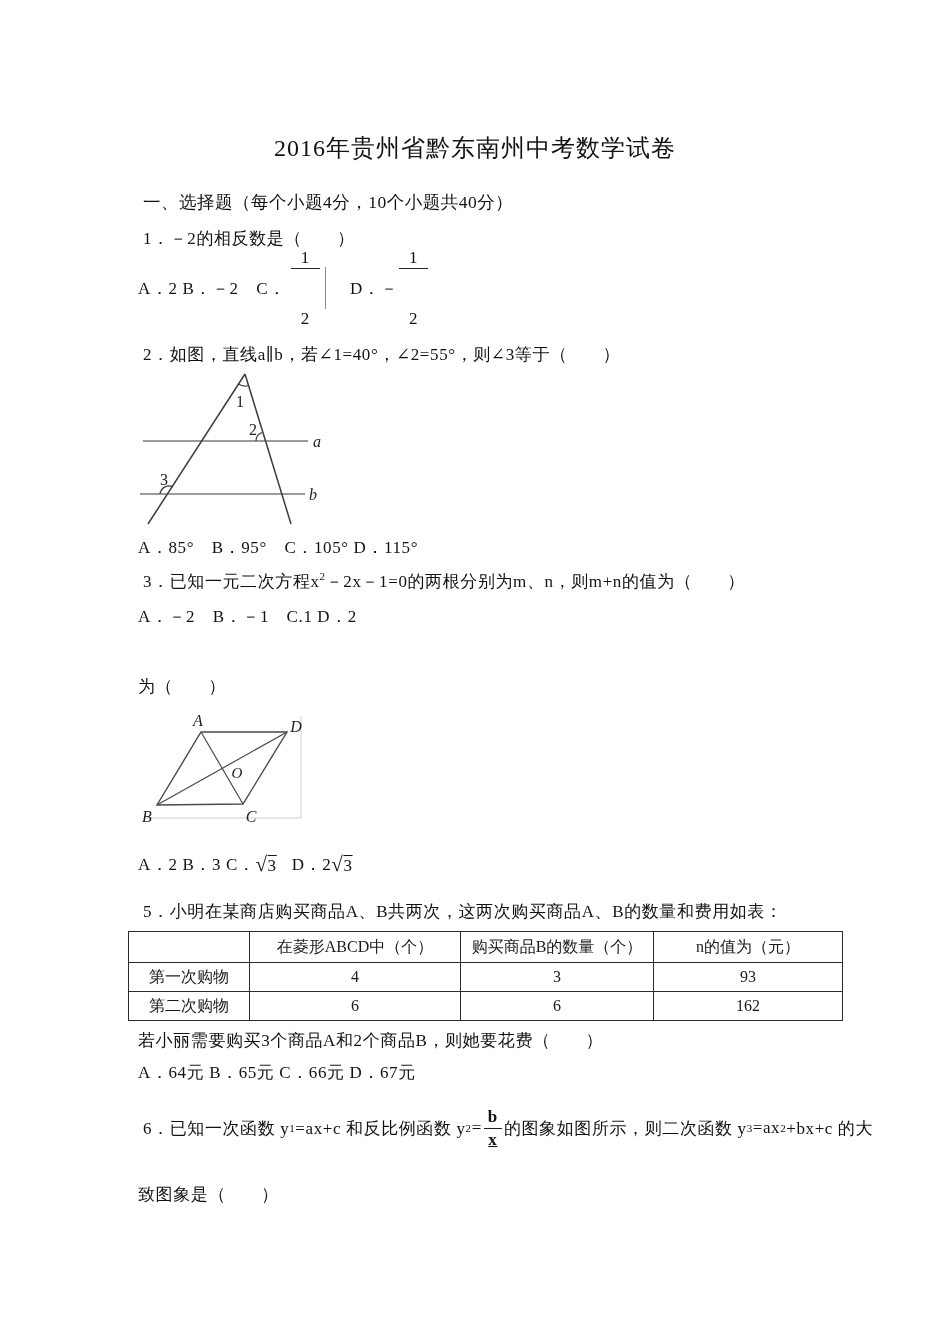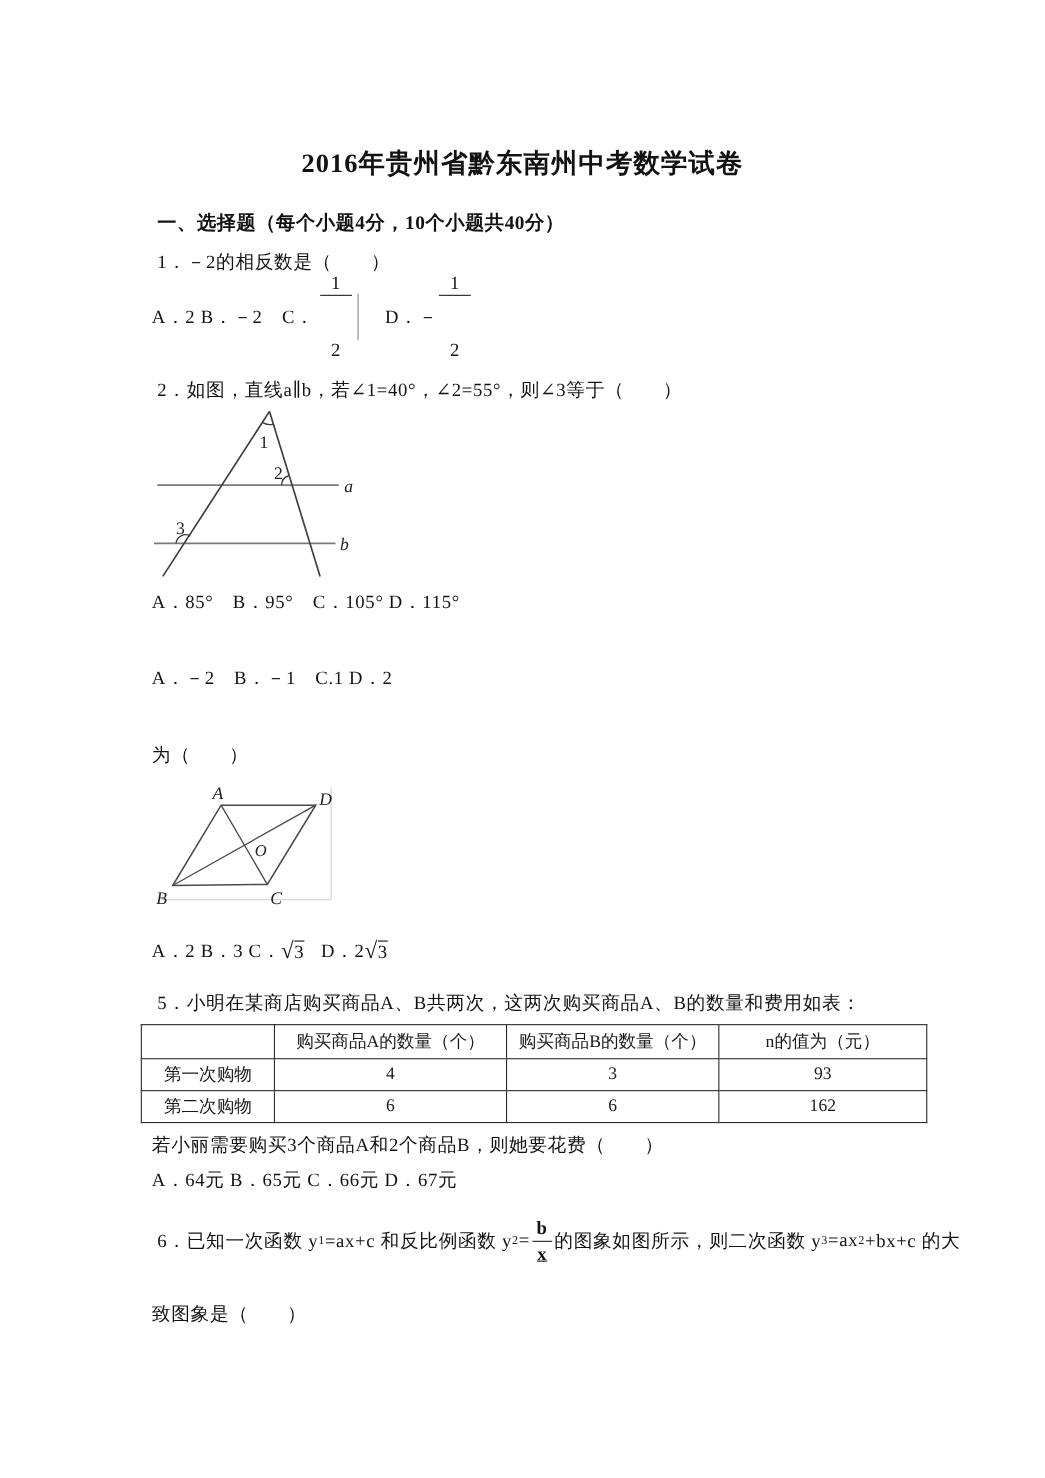--- a/index.html
+++ b/index.html
@@ -3,22 +3,22 @@
 <meta charset="utf-8">
 <style>
   html,body{margin:0;padding:0;}
   body{
     width:950px;height:1344px;background:#ffffff;color:#121212;
     font-family:"Liberation Serif","DejaVu Serif",serif;
     -webkit-font-smoothing:antialiased;
   }
   .page{position:relative;width:950px;height:1344px;overflow:hidden;background:#fff;}
   .abs{position:absolute;}
-  .title{left:0;top:132px;width:950px;text-align:center;font-size:24px;font-weight:bold;letter-spacing:1px;}
-  .section{left:143px;top:190px;font-size:17.5px;font-weight:bold;letter-spacing:0.5px;}
+  .title{left:0;top:132px;width:950px;text-align:center;font-size:24px;font-weight:normal;letter-spacing:1px;}
+  .section{left:143px;top:190px;font-size:17.5px;font-weight:normal;letter-spacing:0.5px;}
   .line{left:143px;font-size:17px;letter-spacing:0.6px;white-space:nowrap;}
   .cont{left:138px;}
   .just{white-space:normal;width:712px;text-align:justify;text-align-last:justify;}
   .optline{left:138px;font-size:17px;letter-spacing:0.6px;display:flex;align-items:center;white-space:pre;}
   sup{font-size:11px;vertical-align:super;line-height:0;}
   sub{font-size:11px;vertical-align:sub;line-height:0;}
   .frac{display:inline-block;vertical-align:middle;text-align:center;line-height:1.12;margin:0 5px;}
   .frac .num{display:block;border-bottom:1.2px solid #222;padding:0 4px 1px 4px;}
   .frac .den{display:block;padding-top:1px;}
   .bfrac .num,.bfrac .den{font-weight:bold;}
@@ -76,20 +76,23 @@
 
     <text x="104" y="36" font-size="16" text-anchor="middle" fill="#222">1</text>
     <text x="117" y="64" font-size="16" text-anchor="middle" fill="#222">2</text>
     <text x="28" y="114" font-size="16" text-anchor="middle" fill="#222">3</text>
     <text x="177" y="76" font-size="16" font-style="italic" fill="#222">a</text>
     <text x="173" y="129" font-size="16" font-style="italic" fill="#222">b</text>
   </svg>
 
   <div class="abs line cont" style="top:536px">A．85°　B．95°　C．105° D．115°</div>
 
+  <div class="abs line" style="top:570px">
+    <span>3．已知一元二次方程x</span><sup>2</sup><span>－2x－1=0的两根分别为m、n，则m+n的值为（　　）</span>
+  </div>
   <div class="abs line cont" style="top:605px">A．－2　B．－1　C.1 D．2</div>
 
   <div class="abs line cont" style="top:675px">为（　　）</div>
 
   <svg class="abs" style="left:138px;top:706px" width="176" height="124" viewBox="0 0 176 124">
 
     <path d="M 163 10 L 163 112 M 8 112 L 163 112" stroke="#cfcfcf" stroke-width="1" fill="none"></path>
 
     <polygon points="63,26 149,26 105,98 19,99" fill="none" stroke="#4a4a4a" stroke-width="1.4"></polygon>
 
@@ -116,21 +119,21 @@
   <table class="buy">
     <colgroup>
       <col style="width:121px">
         <col style="width:211px">
         <col style="width:193px">
         <col style="width:189px">
     </colgroup>
     <tbody>
         <tr class="hdr">
       <td></td>
-      <td>购买商品A的数量（个）</td>
+      <td>在菱形ABCD中（个）</td>
       <td>购买商品B的数量（个）</td>
       <td>n的值为（元）</td>
     </tr>
     <tr class="data">
       <td>第一次购物</td>
       <td>4</td>
       <td>3</td>
       <td>93</td>
     </tr>
     <tr class="data">

